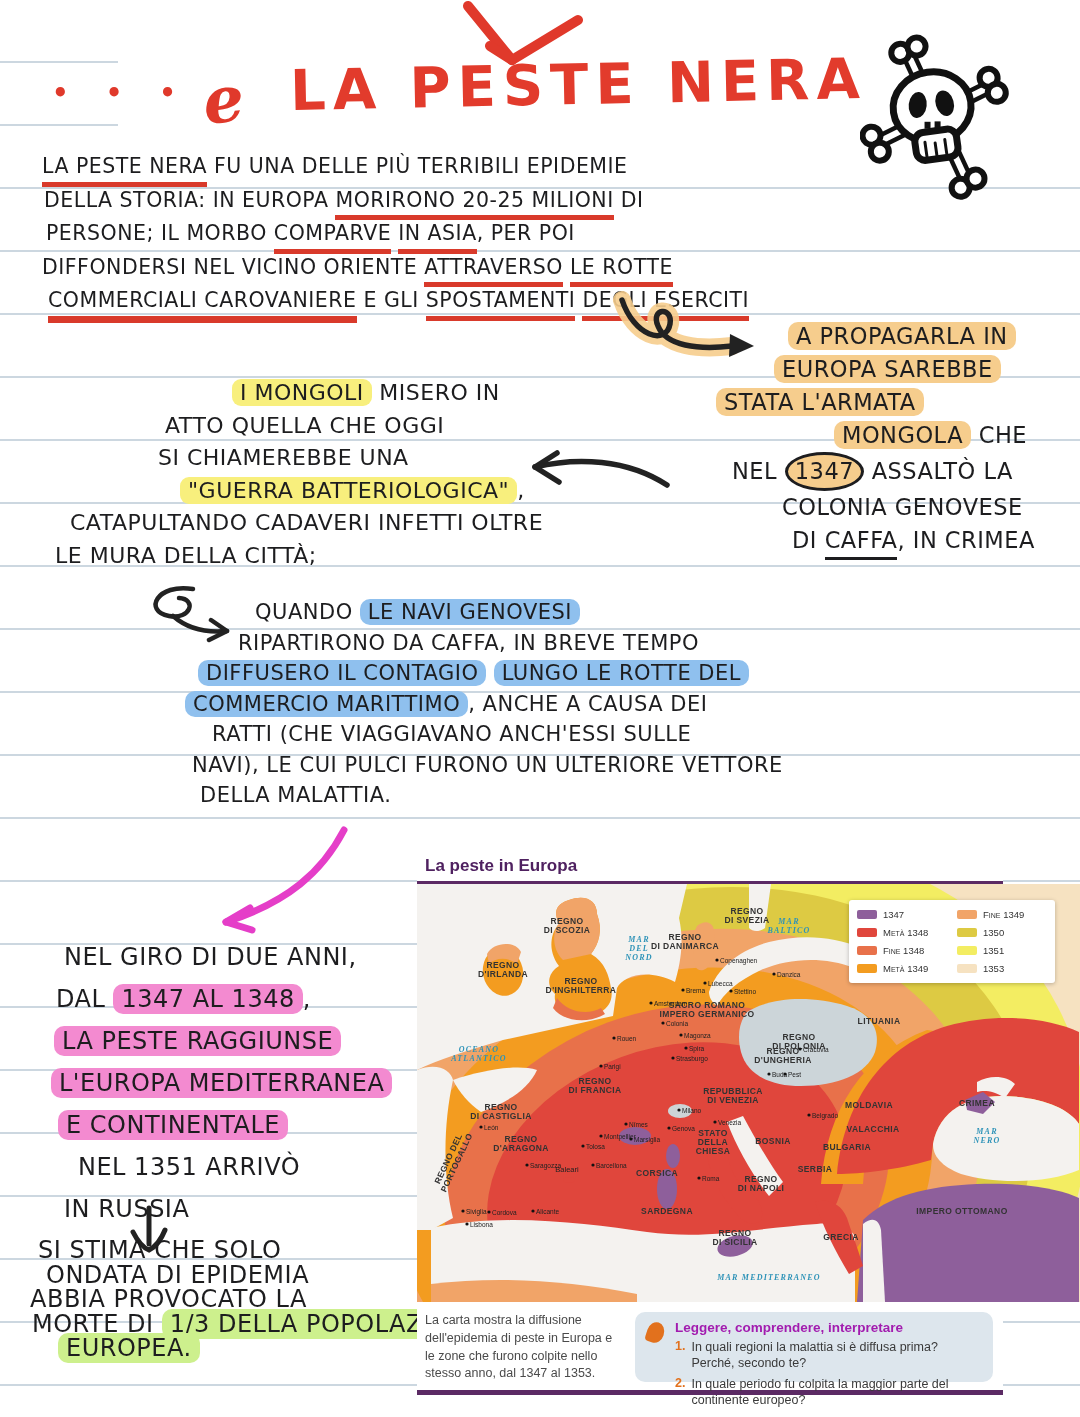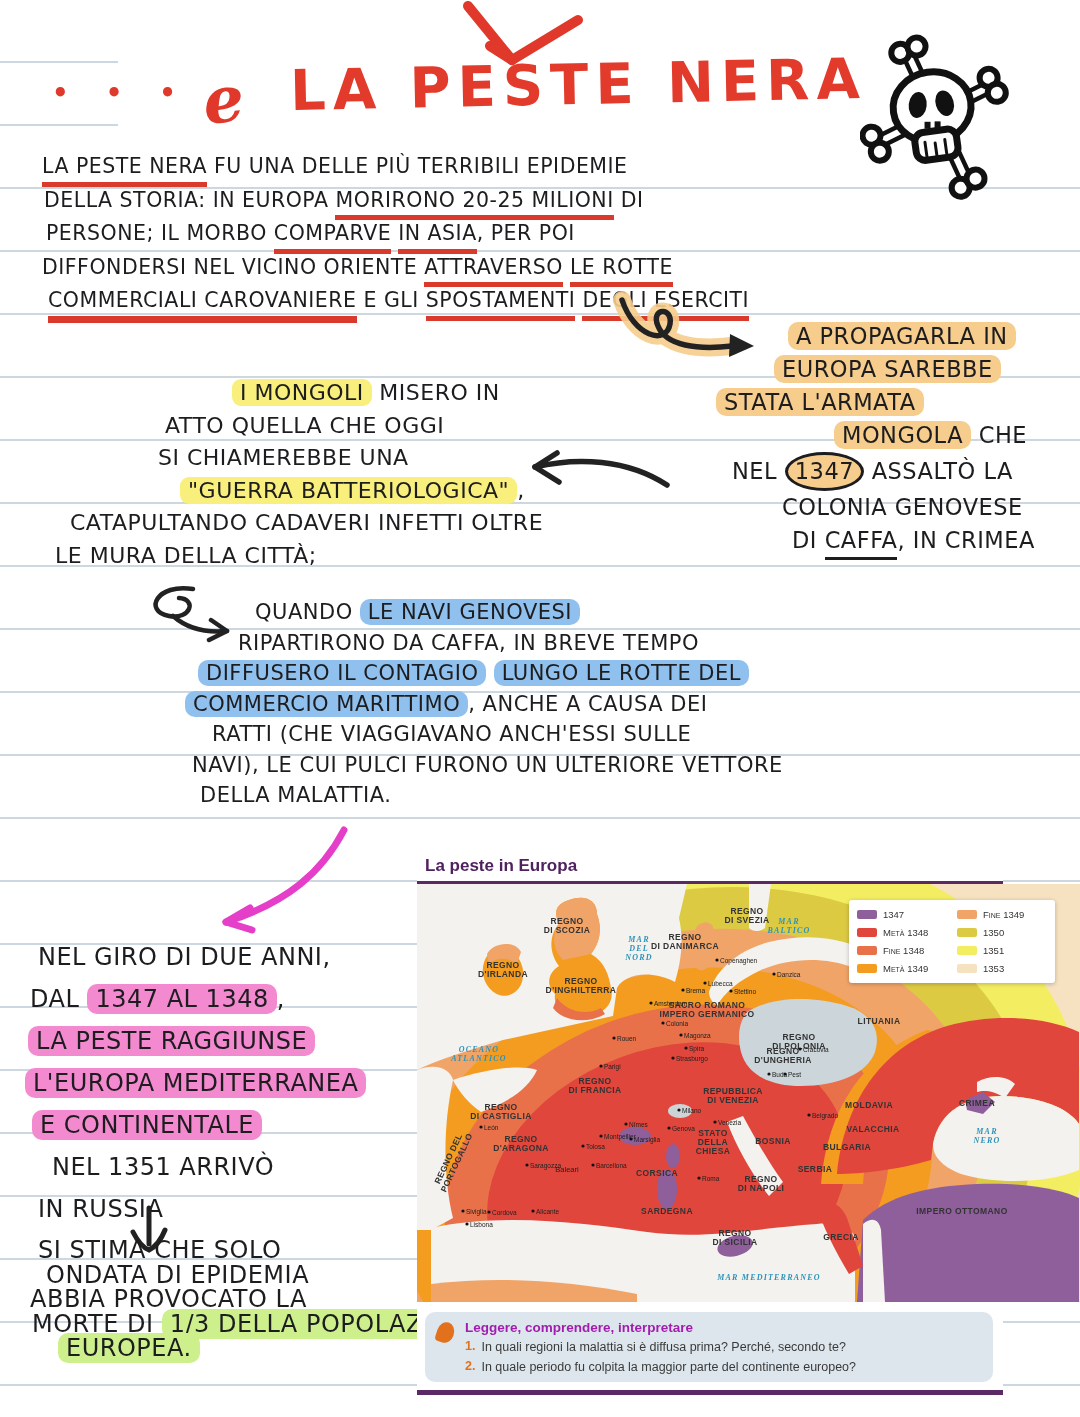--- a/index.html
+++ b/index.html
@@ -154,21 +154,21 @@
     <div class="ln" style="padding-left:27px"><span>RATTI (CHE VIAGGIAVANO ANCH'ESSI SULLE</span></div>
     <div class="ln" style="padding-left:7px"><span>NAVI), LE CUI PULCI FURONO UN ULTERIORE VETTORE</span></div>
     <div class="ln" style="padding-left:15px"><span>DELLA MALATTIA.</span></div>
   </div>
 
   <svg class="abs" style="left:190px;top:824px;" width="168" height="118" viewBox="0 0 168 118">
     <path d="M154,6 C132,48 98,78 36,98" fill="none" stroke="#e53ec8" stroke-width="7" stroke-linecap="round"></path>
     <path d="M36,98 L60,84 M36,98 L62,106" fill="none" stroke="#e53ec8" stroke-width="7" stroke-linecap="round"></path>
   </svg>
 
-  <div class="hand" style="left:25px;top:936px;font-size:24px;line-height:42px;">
+  <div class="hand" style="left:51px;top:936px;font-size:24px;line-height:42px;">
     <div class="ln" style="padding-left:13px"><span>NEL GIRO DI DUE ANNI,</span></div>
     <div class="ln" style="padding-left:5px"><span>DAL </span><span class="hl hl-p">1347 AL 1348</span><span>,</span></div>
     <div class="ln" style="padding-left:3px"><span class="hl hl-p">LA PESTE RAGGIUNSE</span></div>
     <div class="ln"><span class="hl hl-p">L'EUROPA MEDITERRANEA</span></div>
     <div class="ln" style="padding-left:7px"><span class="hl hl-p">E CONTINENTALE</span></div>
     <div class="ln" style="padding-left:27px"><span>NEL 1351 ARRIVÒ</span></div>
     <div class="ln" style="padding-left:13px"><span>IN RUSSIA</span></div>
   </div>
 
   <svg class="abs" style="left:118px;top:1204px;" width="62" height="58" viewBox="0 0 62 58">
@@ -354,20 +354,21 @@
             <span class="leg-swatch" style="background: rgb(243, 237, 98);"></span>
             <span class="leg-label">1351</span>
           </div>
           <div class="leg-item">
             <span class="leg-swatch" style="background: rgb(246, 226, 193);"></span>
             <span class="leg-label">1353</span>
           </div>
         </div>
     </div>
     <div id="fig-bottom">
+      <div id="fig-caption">La carta mostra la diffusione dell'epidemia di peste in Europa e le zone che furono colpite nello stesso anno, dal 1347 al 1353.</div>
       <div id="reading-box">
         <span id="reading-icon"></span>
         <div id="reading-title">Leggere, comprendere, interpretare</div>
         <div>
             <div class="q-row">
               <span class="q-num">1.</span>
               <span class="q-text">In quali regioni la malattia si è diffusa prima? Perché, secondo te?</span>
             </div>
             <div class="q-row">
               <span class="q-num">2.</span>

